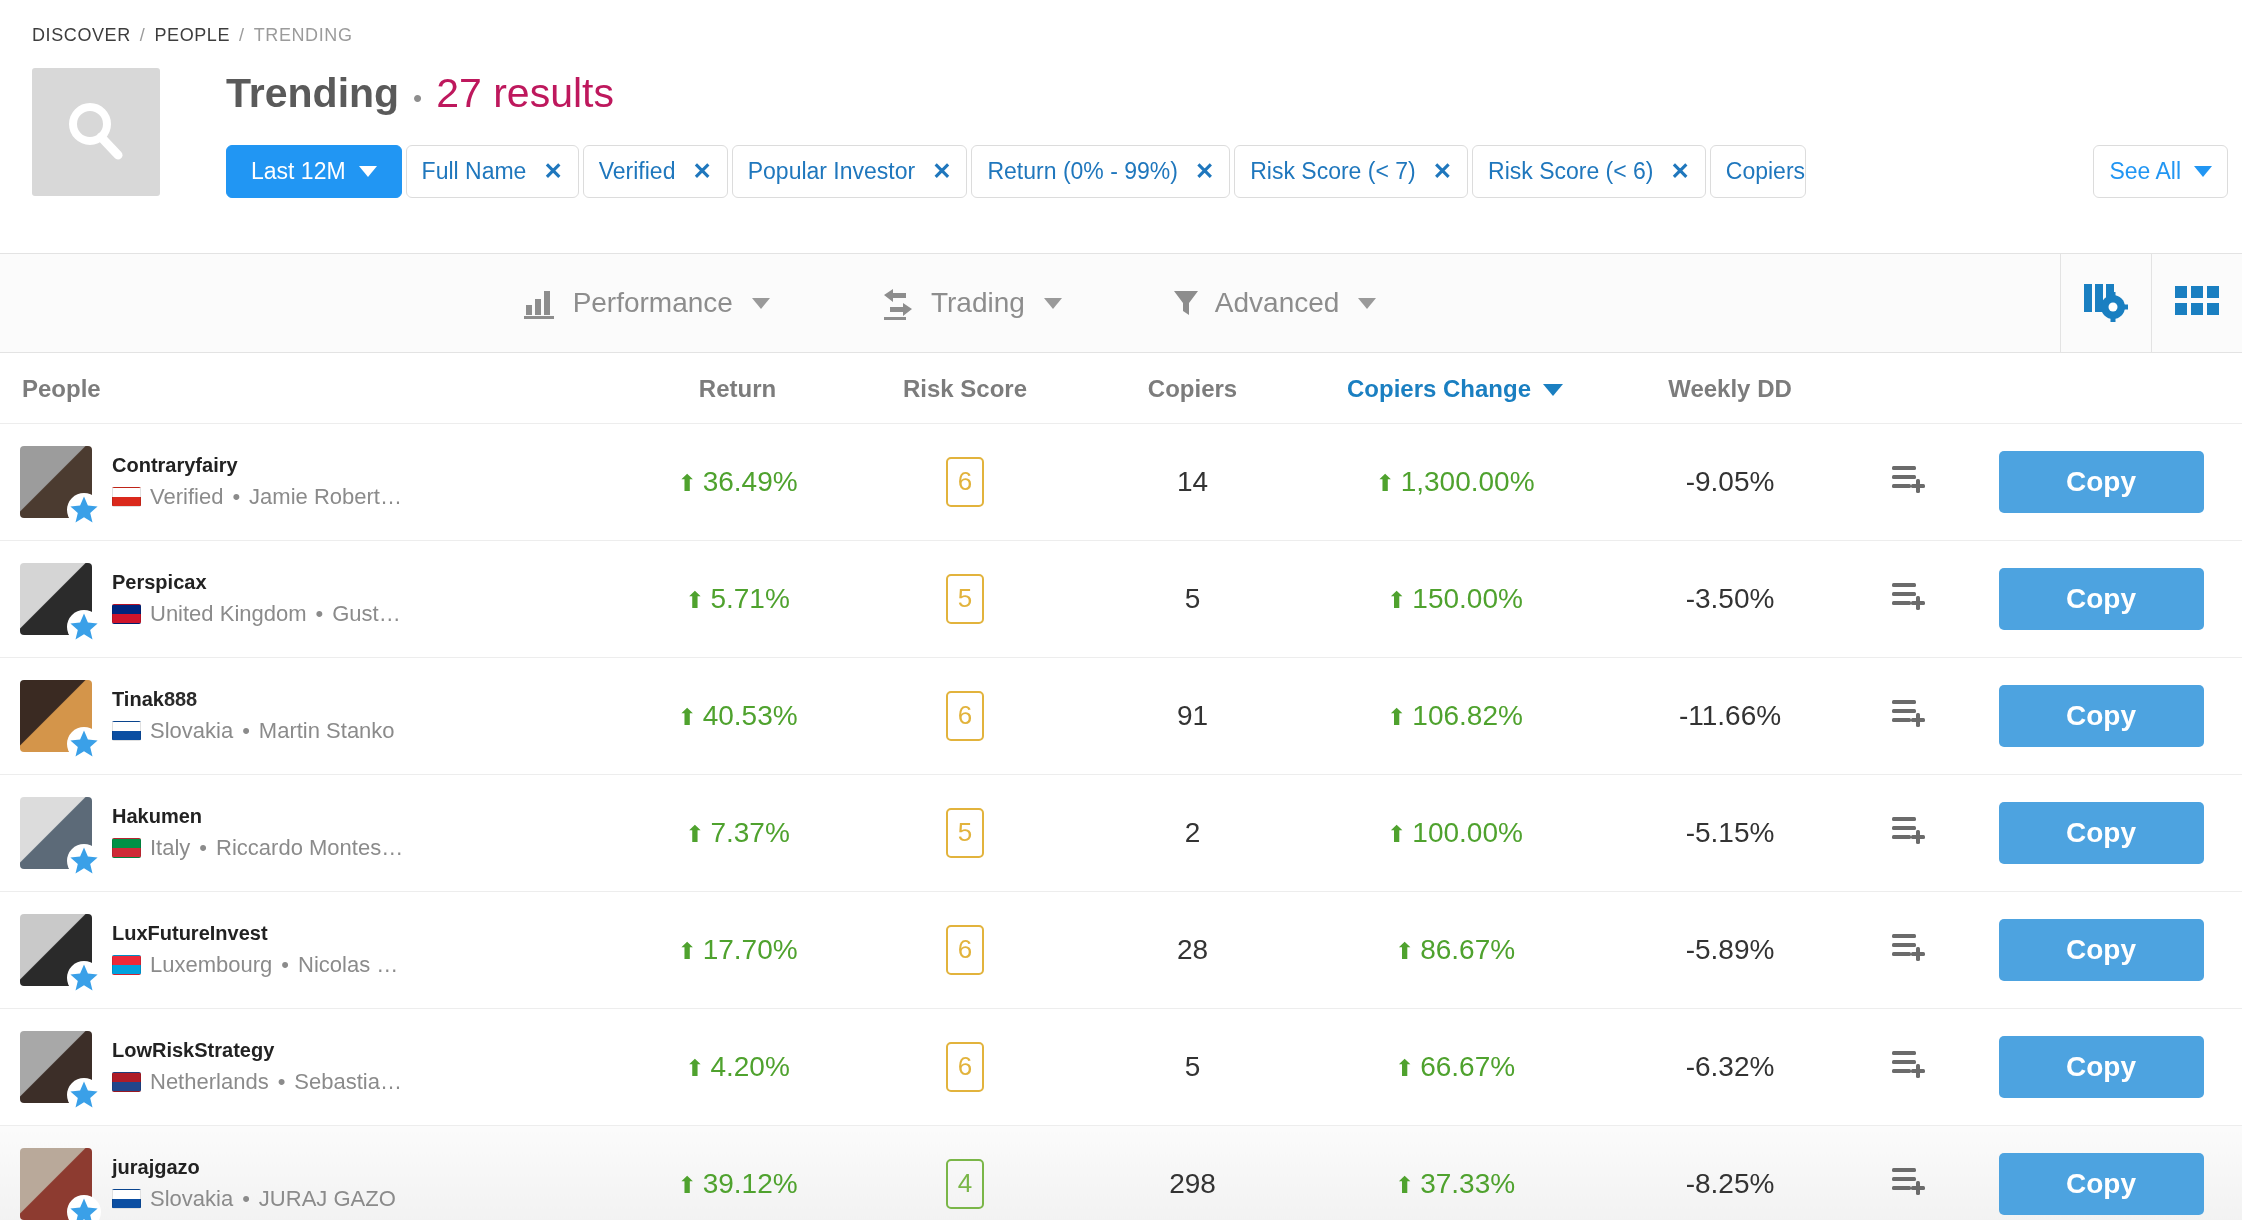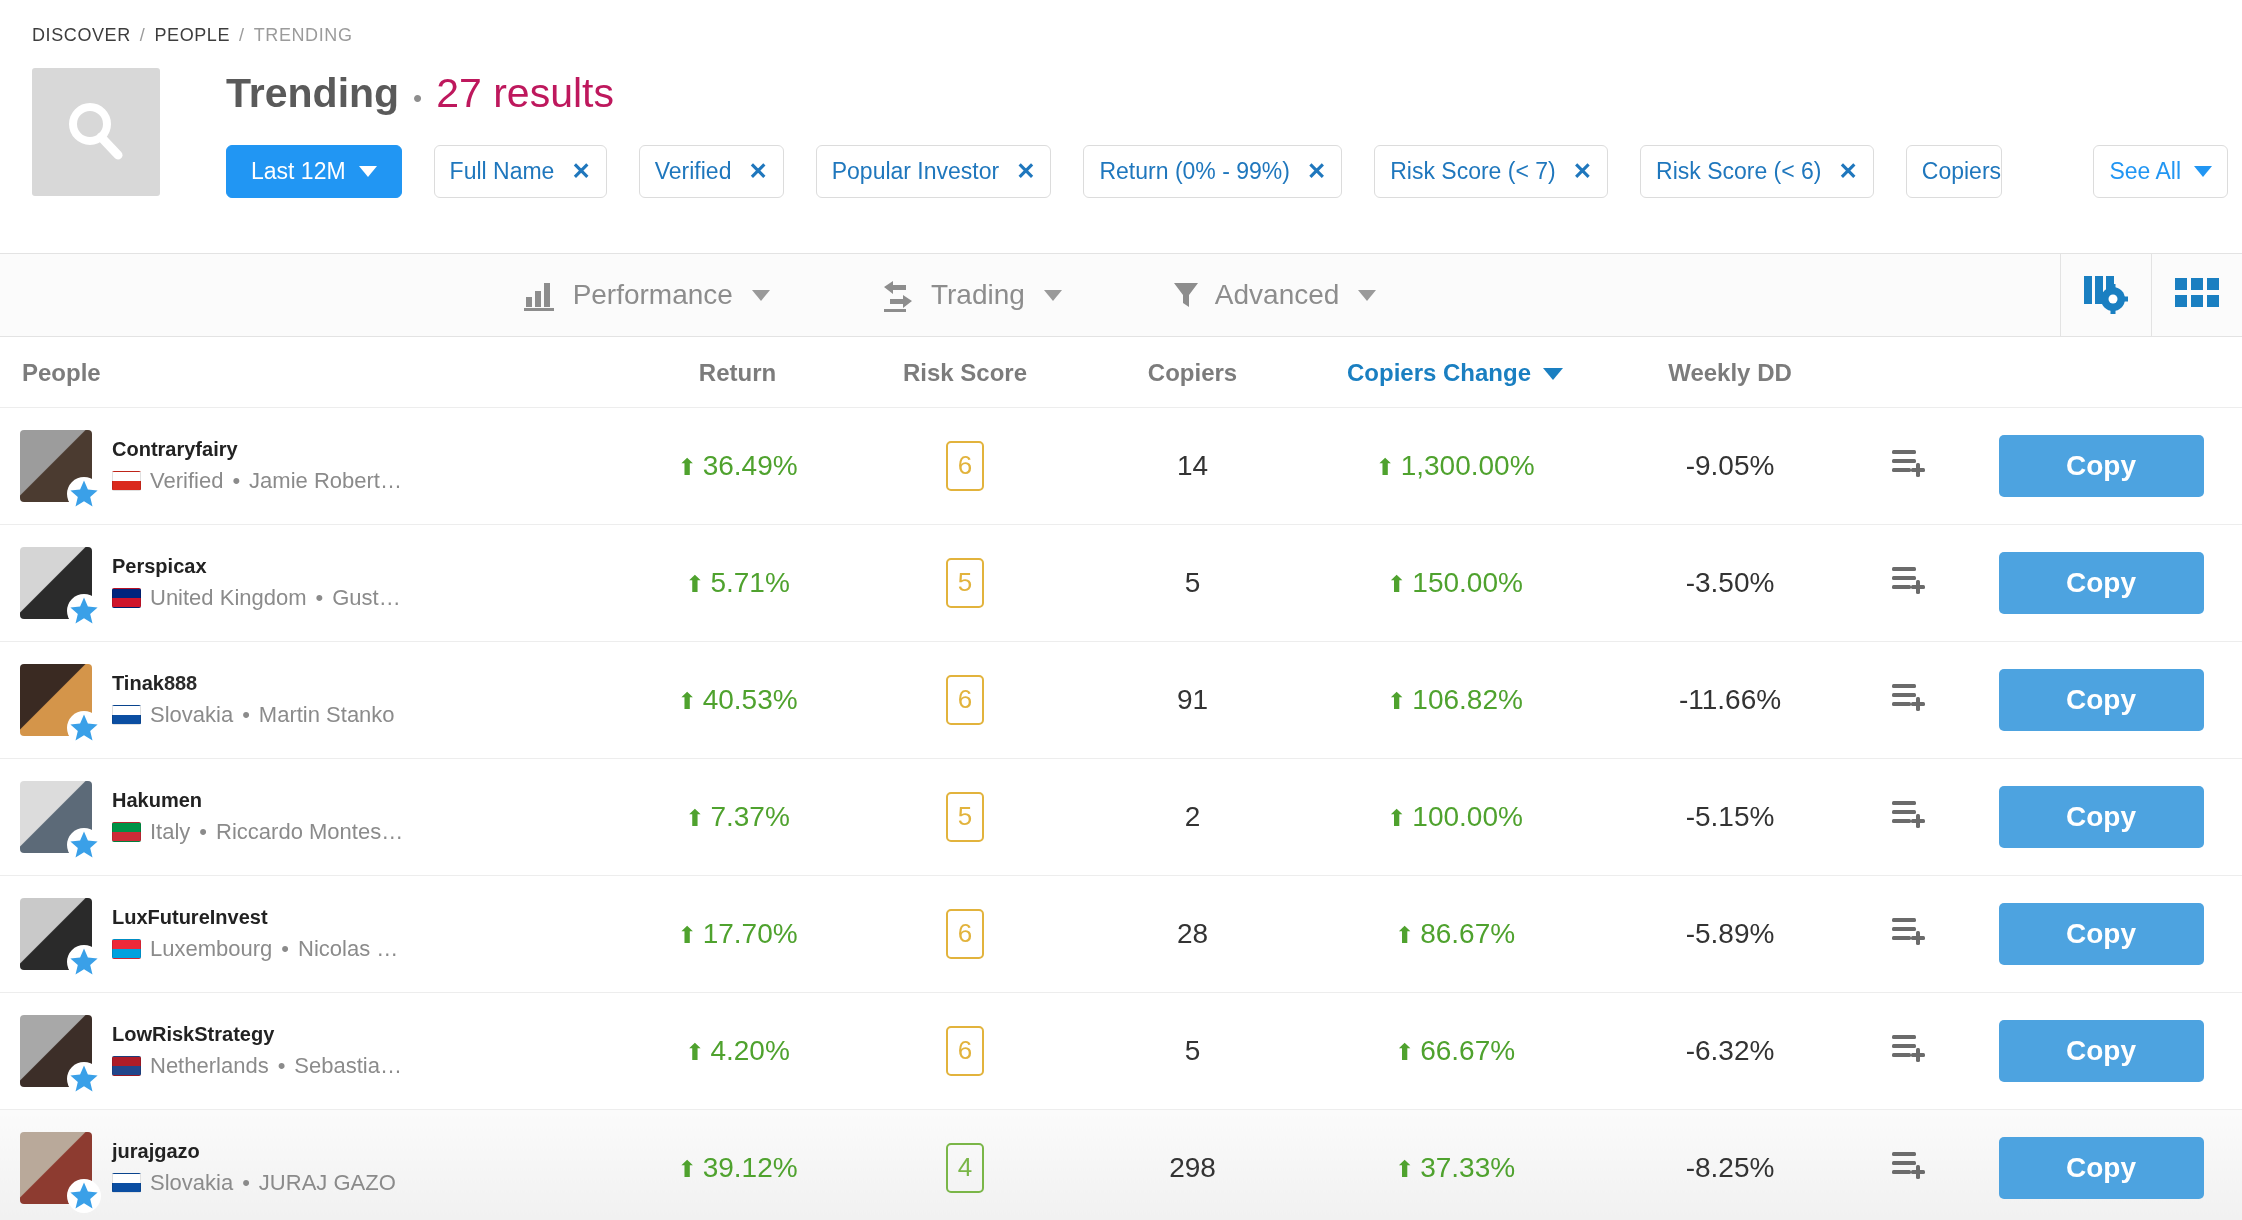--- a/index.html
+++ b/index.html
@@ -51,21 +51,21 @@
     height: 56px;
   }
   .title-line .title { font-weight: bold; color: #5a5a5a; }
   .title-line .dot { font-size: 26px; color: #8e8e8e; }
   .title-line .count { color: #be185d; font-weight: normal; }
 
   
   .chips {
     display: flex;
     align-items: center;
-    gap: 32px;
+    gap: 4px;
     margin-top: 16px;
     height: 58px;
     position: relative;
     overflow: hidden;
     padding-right: 0;
   }
   .chip {
     border: 1px solid #dcdcdc;
     border-radius: 6px;
     background: #fff;
@@ -120,21 +120,21 @@
     right: 168px; top: 0; bottom: 0; width: 60px;
     background: linear-gradient(to right, rgba(255,255,255,0), #ffffff 78%);
     pointer-events: none;
   }
 
   
   .toolbar {
     border-top: 1px solid #e3e3e3;
     border-bottom: 1px solid #e3e3e3;
     background: #fbfbfb;
-    height: 84px;
+    height: 100px;
     display: flex;
     align-items: stretch;
   }
   .toolbar-menus {
     flex: 1 1 auto;
     display: flex;
     align-items: center;
     justify-content: center;
     gap: 110px;
     padding-right: 160px;

